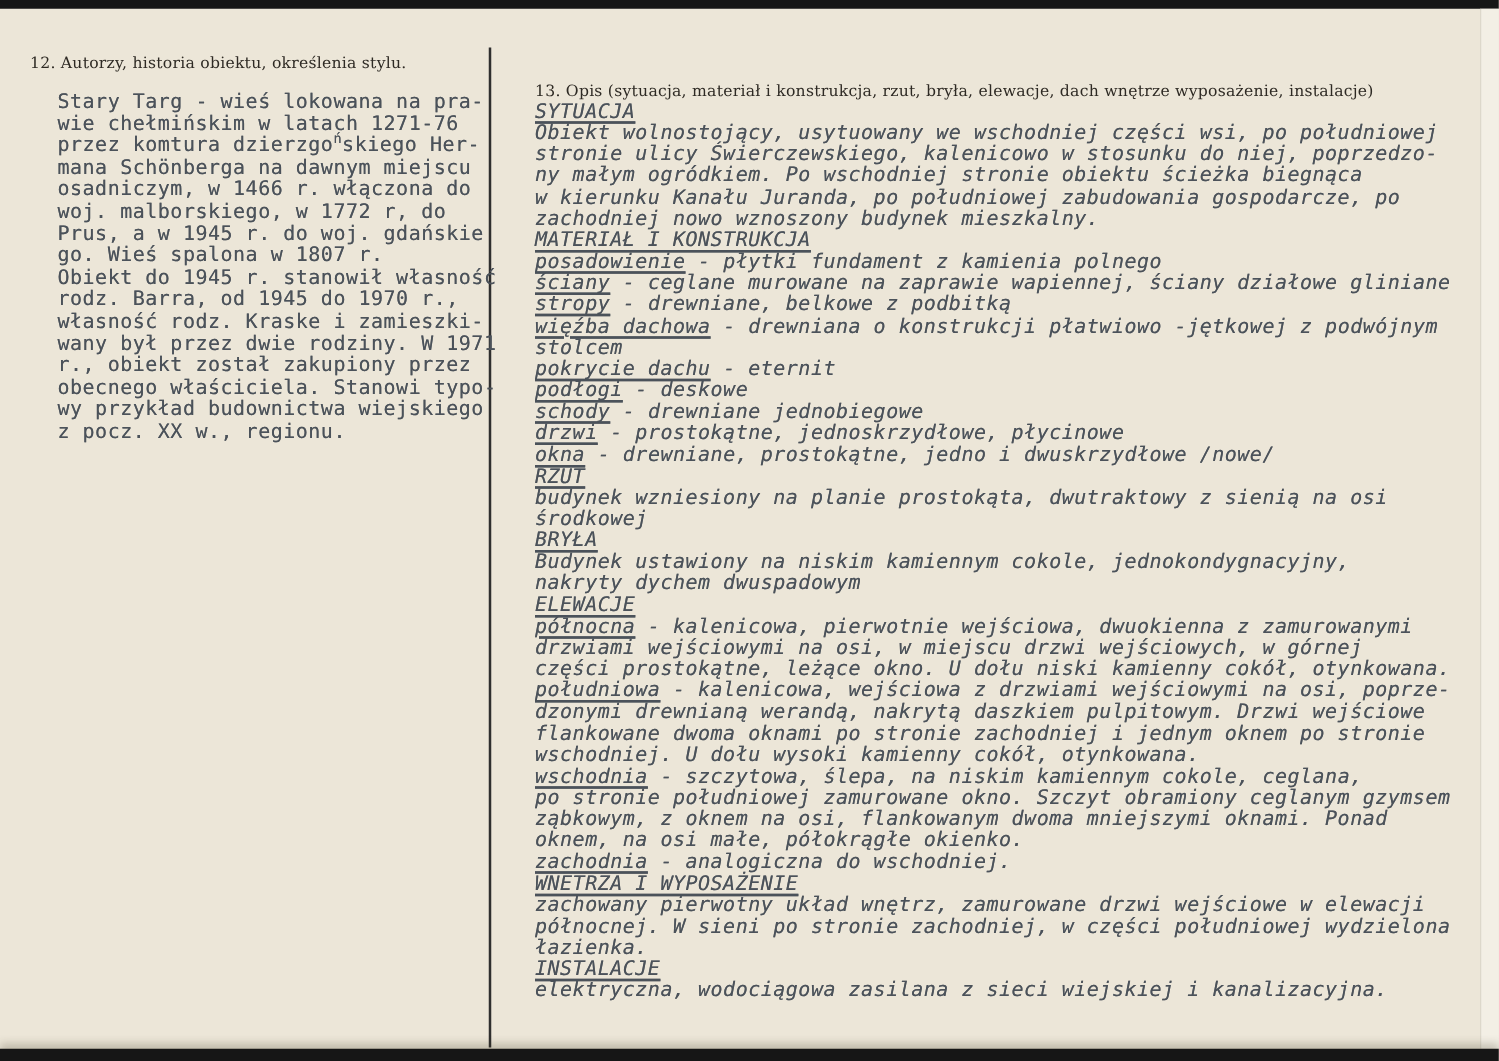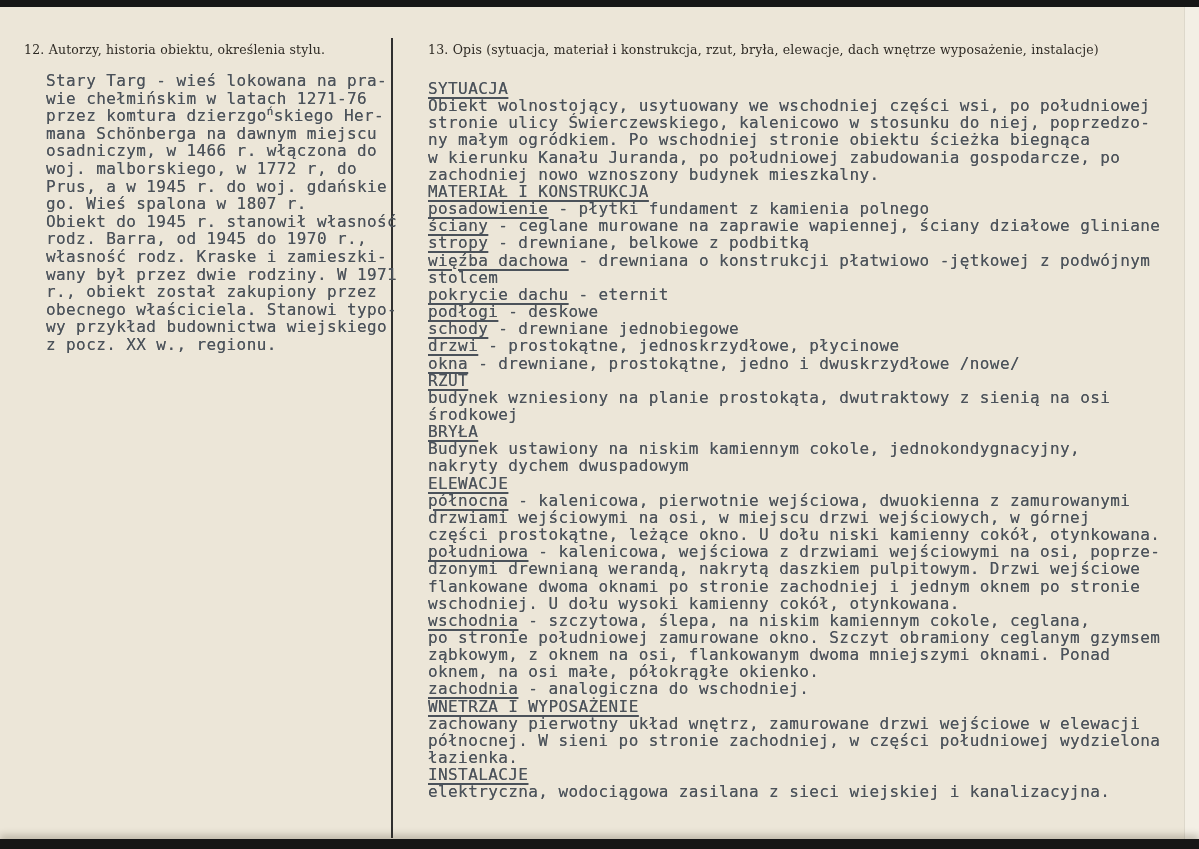--- a/index.html
+++ b/index.html
@@ -15,28 +15,28 @@
     background:var(--paperlight,#f3efe5);border-left:1px solid rgba(120,110,90,.18);}
   #column-divider{position:absolute;left:391px;top:38px;width:2px;height:800px;
     background:var(--rule,#2f2f2f);}
   .print-label{
     position:absolute;top:42px;
     font-family:"DejaVu Serif", serif;
     font-size:12.5px;letter-spacing:.2px;color:var(--print,#2e2a24);
     white-space:pre;
   }
   #field12-label{left:24px;}
-  #field13-label{left:428px;}
+  #field13-label{left:428px;margin-top:23px;}
   .tw{
     position:absolute;color:var(--ink,#4b525a);
     white-space:pre-wrap;letter-spacing:.4px;
     text-shadow:0 0 .4px rgba(75,82,90,.75);
   }
   #history-text{left:46px;top:72px;width:356px;font-size:16px;line-height:17.6px;}
-  #description-text{left:428px;top:80px;width:762px;font-size:16px;line-height:17.15px;}
+  #description-text{left:428px;top:80px;width:762px;font-size:16px;line-height:17.15px;font-style:italic;}
   .line{min-height:1em;}
   .u{text-decoration:underline;text-decoration-thickness:1.6px;text-underline-offset:3px;}
   sup{font-size:.68em;line-height:0;}
 </style>
 </head>
 <body>
 
 <div id="edge-top" class="scan-edge"></div>
 <div id="right-strip"></div>
 <div id="column-divider"></div>

